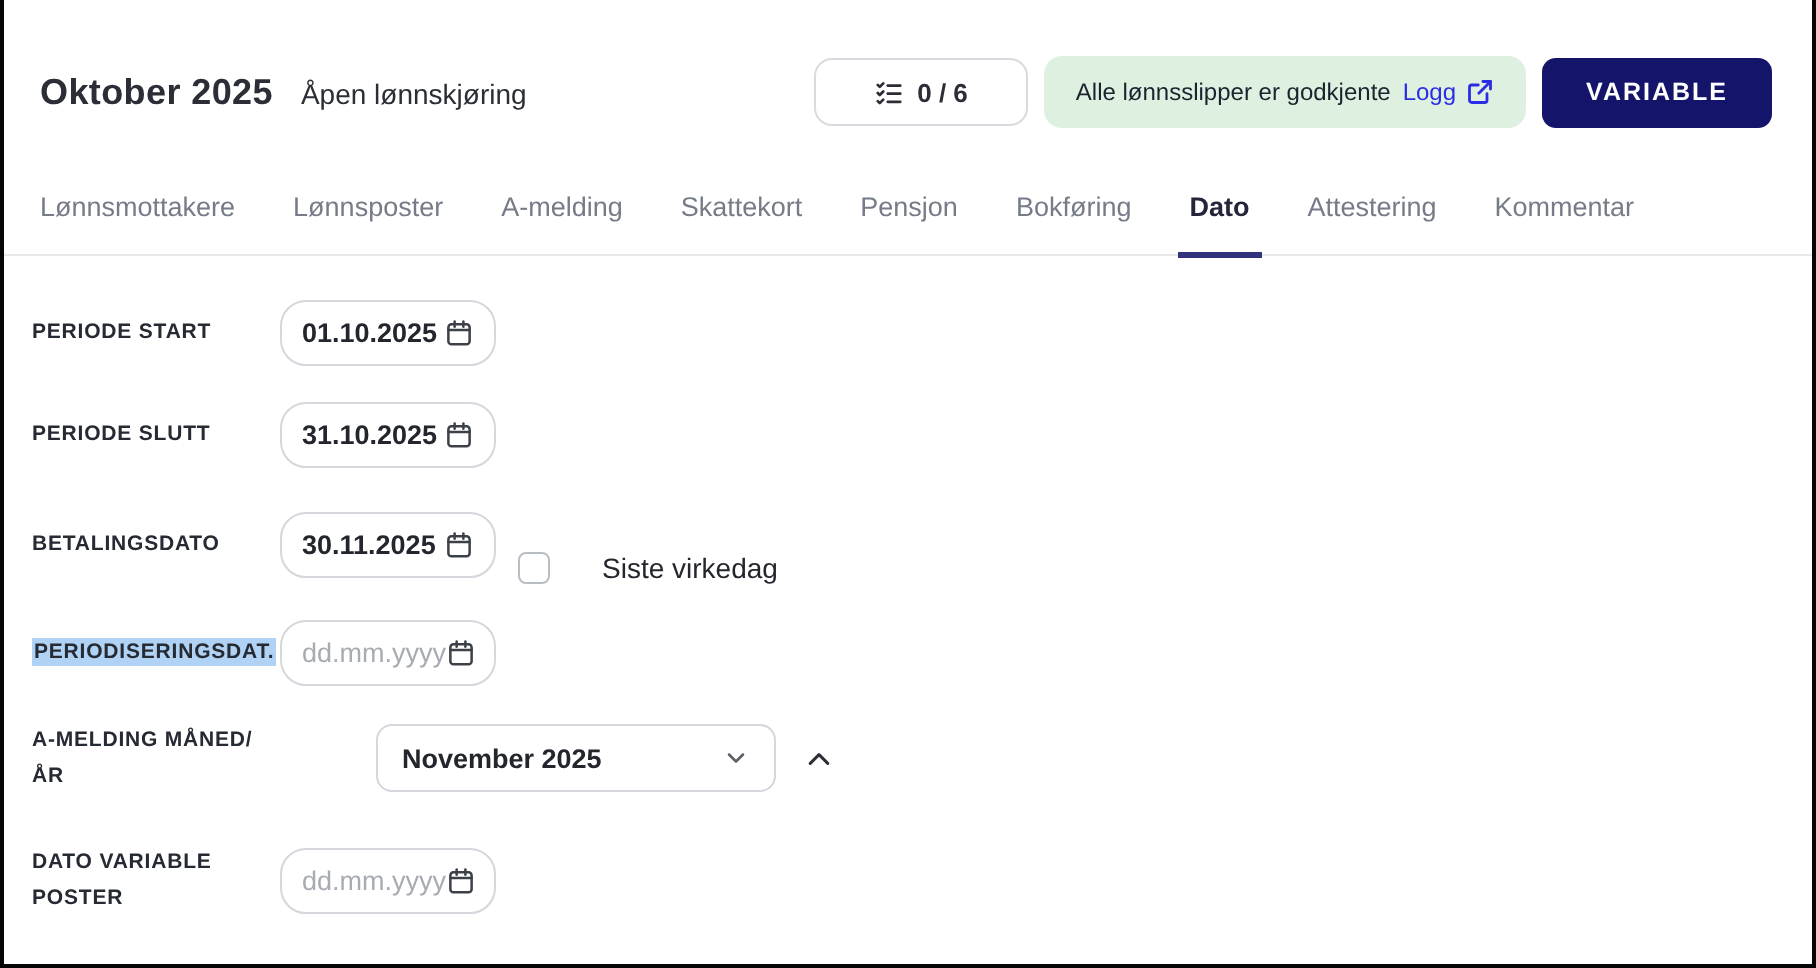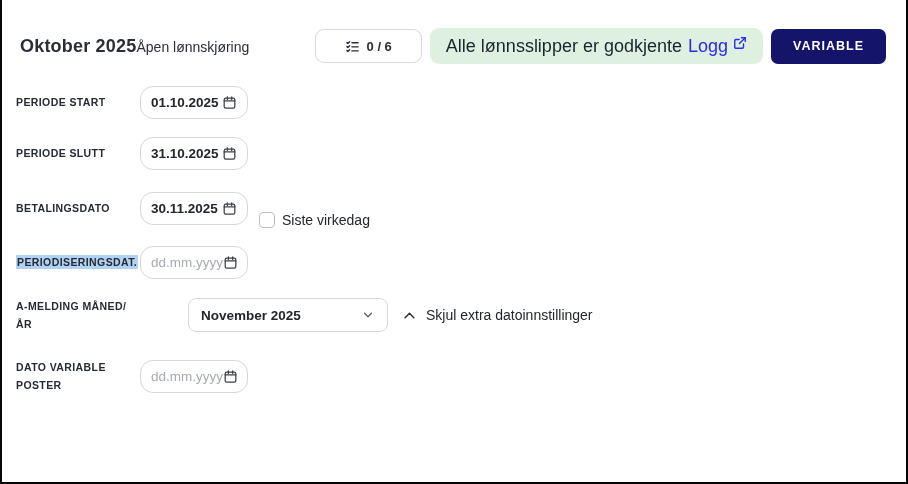--- a/index.html
+++ b/index.html
@@ -18,40 +18,40 @@
     border-bottom:2px solid #050505;
     position:relative;
     overflow:hidden;
   }
 
   
   .header {
     display:flex; align-items:center; justify-content:space-between;
     padding:28px 20px 0 18px;
   }
-  .title-group { display:flex; align-items:baseline; }
+  .title-group { display:flex; align-items:baseline; gap:14px; }
   .page-title { font-size:18px; font-weight:700; color:#2b2e36; letter-spacing:.2px; }
   .page-subtitle { font-size:14px; font-weight:400; color:#2b2e36; }
 
   .header-actions { display:flex; align-items:center; gap:8px; }
 
   .count-btn {
     display:flex; align-items:center; gap:7px;
     height:34px; padding:0 29px;
     background:#fff; border:1px solid #d7dade; border-radius:9px;
     font-size:13px; font-weight:600; color:#2b2e36;
     cursor:pointer;
   }
   .count-btn svg { width:15px; height:15px; stroke:#2b2e36; }
 
   .approval-pill {
     display:flex; align-items:center; gap:6px;
     height:36px; padding:0 16px;
     background:#def0e0; border-radius:9px;
-    font-size:18px; font-weight:500; color:#1c2330;
+    font-size:12px; font-weight:500; color:#1c2330;
   }
   .approval-link {
     display:flex; align-items:flex-start; gap:5px;
     color:#2b2de5; font-weight:500; cursor:pointer; text-decoration:none;
   }
   .approval-link svg { width:14px; height:14px; stroke:#2b2de5; }
 
   .approve-btn {
     height:35px; padding:0 22px;
     background:#14146b; color:#fff;
@@ -92,21 +92,21 @@
   .date-box {
     display:flex; align-items:center; justify-content:space-between;
     width:108px; height:33px; padding:0 10px;
     border:1px solid #d4d7dc; border-radius:13px;
     background:#fff; cursor:text;
   }
   .date-box .val { font-size:13.5px; font-weight:700; color:#23262d; }
   .date-box .ph  { font-size:13.5px; font-weight:400; color:#a7abb2; }
   .cal-icon { width:15px; height:15px; stroke:#3c4048; flex:0 0 auto; }
 
-  .checkbox-wrap { display:flex; align-items:center; gap:7px; margin-left:11px;margin-top:24px; }
+  .checkbox-wrap { display:flex; align-items:center; gap:26px; margin-left:11px;margin-top:24px; }
   .checkbox {
     width:16px; height:16px;
     border:1.5px solid #b9bdc4; border-radius:4px;
     background:#fff; cursor:pointer; display:inline-block;
   }
   .checkbox-label { font-size:14px; color:#23262d; font-weight:500; }
 
   .select-box {
     display:flex; align-items:center; justify-content:space-between;
     width:200px; height:34px; padding:0 12px;
@@ -158,20 +158,31 @@
             <polyline points="14.5 3 21 3 21 9.5"></polyline>
             <line x1="11" y1="13" x2="21" y2="3"></line>
           </svg>
         </a>
       </div>
 
       <button class="approve-btn">VARIABLE</button>
     </div>
   </div>
 
+  <div class="tabs">
+    <div class="tab">Lønnsmottakere</div>
+    <div class="tab">Lønnsposter</div>
+    <div class="tab">A-melding</div>
+    <div class="tab">Skattekort</div>
+    <div class="tab">Pensjon</div>
+    <div class="tab">Bokføring</div>
+    <div class="tab active">Dato</div>
+    <div class="tab">Attestering</div>
+    <div class="tab">Kommentar</div>
+  </div>
 
   <div class="form">
 
     <div class="form-row">
       <div class="form-label">PERIODE START</div>
       <div class="date-box">
         <span class="val">01.10.2025</span>
         <svg class="cal-icon" viewBox="0 0 24 24" fill="none" stroke-width="2" stroke-linecap="round">
           <rect x="3.5" y="5" width="17" height="16" rx="2.5"></rect>
             <line x1="8.5" y1="2.8" x2="8.5" y2="7"></line>
@@ -229,21 +240,20 @@
       <div class="select-box">
         <span class="val">November 2025</span>
         <svg class="chev" viewBox="0 0 24 24" fill="none" stroke-width="2.2" stroke-linecap="round" stroke-linejoin="round">
           <path d="M6 9l6 6 6-6"></path>
         </svg>
       </div>
       <div class="toggle-extra">
         <svg viewBox="0 0 24 24" fill="none" stroke-width="2.4" stroke-linecap="round" stroke-linejoin="round">
           <path d="M5 15.5L12 8.5l7 7"></path>
         </svg>
-        <span class="txt">Skjul extra datoinnstillinger</span>
       </div>
     </div>
 
     <div class="form-row row-last">
       <div class="form-label">DATO VARIABLE POSTER</div>
       <div class="date-box">
         <span class="ph">dd.mm.yyyy</span>
         <svg class="cal-icon" viewBox="0 0 24 24" fill="none" stroke-width="2" stroke-linecap="round">
           <rect x="3.5" y="5" width="17" height="16" rx="2.5"></rect>
             <line x1="8.5" y1="2.8" x2="8.5" y2="7"></line>

